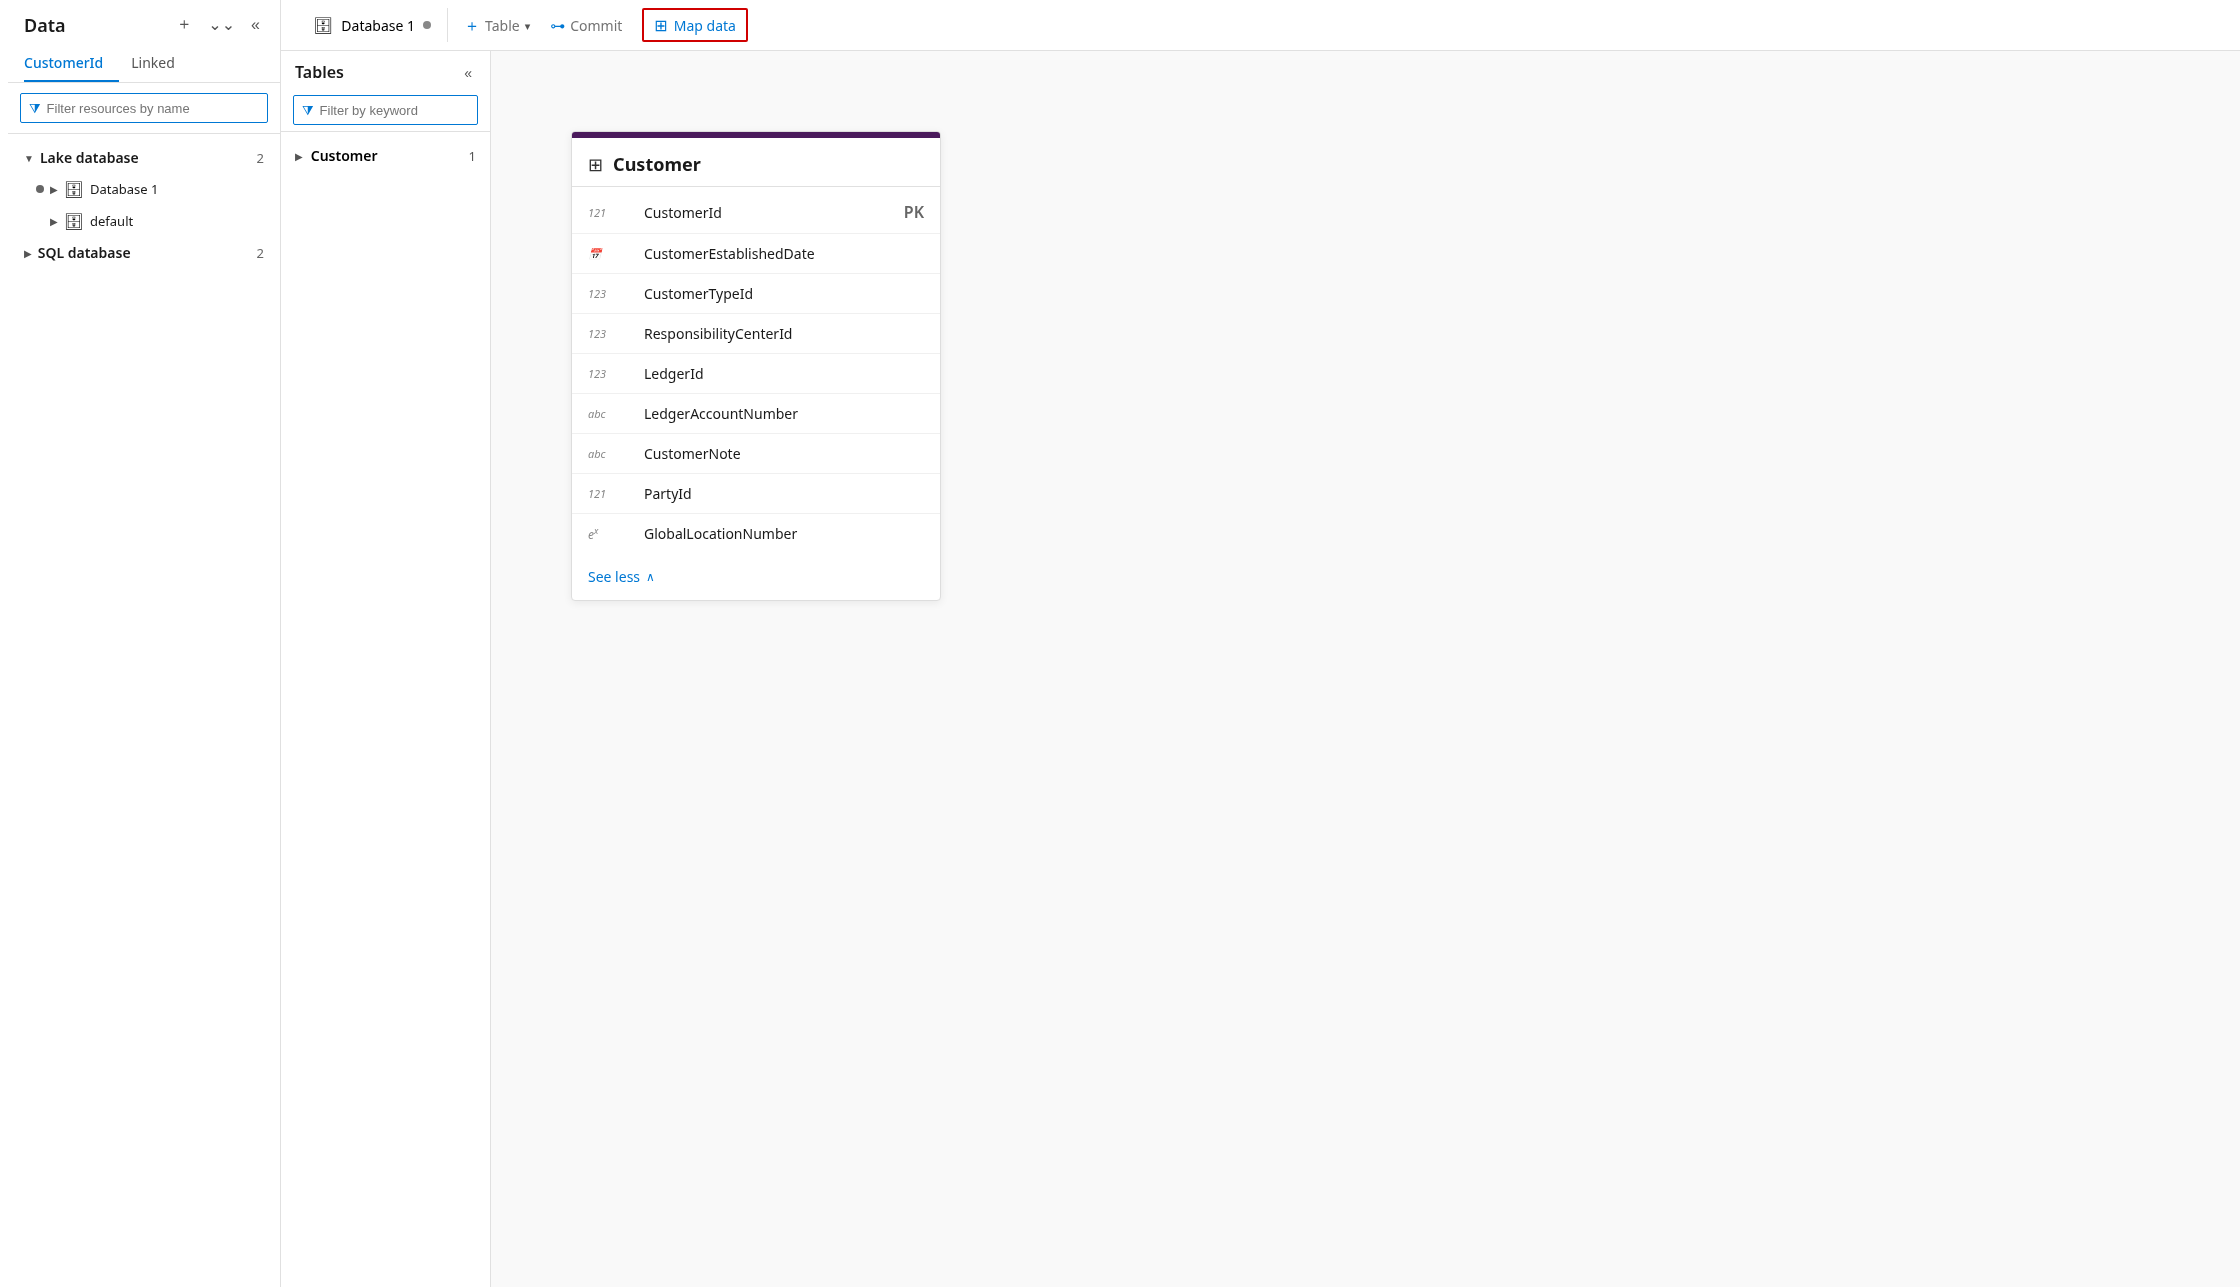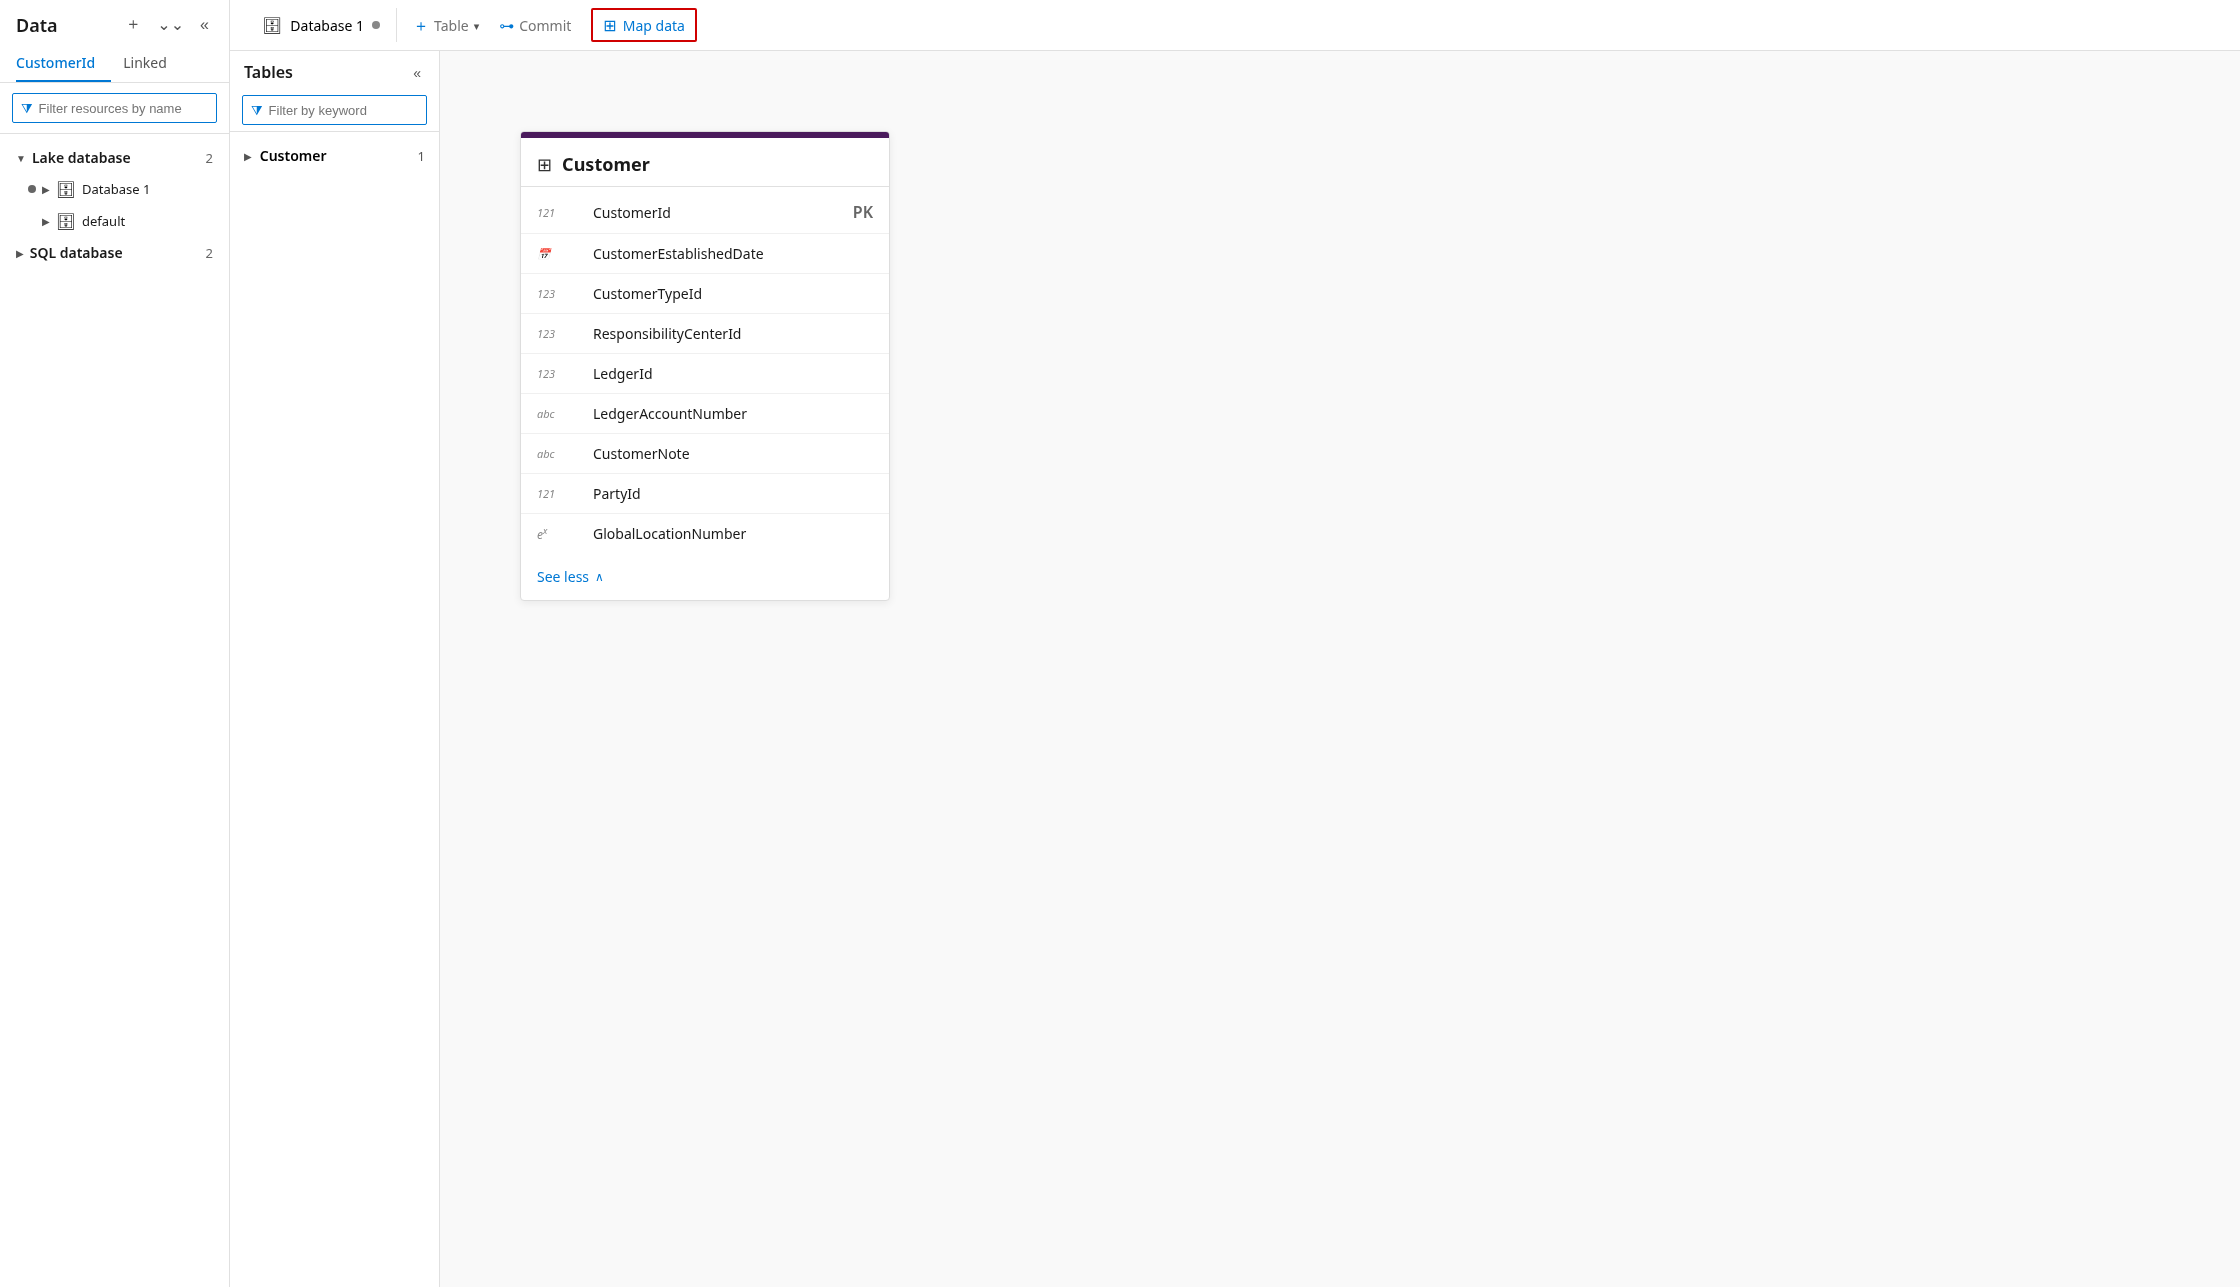--- a/index.html
+++ b/index.html
@@ -7,25 +7,26 @@
       font-family: 'Segoe UI', system-ui, sans-serif;
       font-size: 14px;
       background: #fff;
       display: flex;
       height: 100vh;
       overflow: hidden;
     }
 
     
     .left-panel {
-      width: 230px;
+      width: 273px;
       border-right: 1px solid #e0e0e0;
       display: flex;
       flex-direction: column;
       flex-shrink: 0;
+      margin-left: 8px;
     }
 
     .left-header {
       display: flex;
       align-items: center;
       justify-content: space-between;
       padding: 12px 16px 8px 16px;
     }
 
     .left-header-title {

